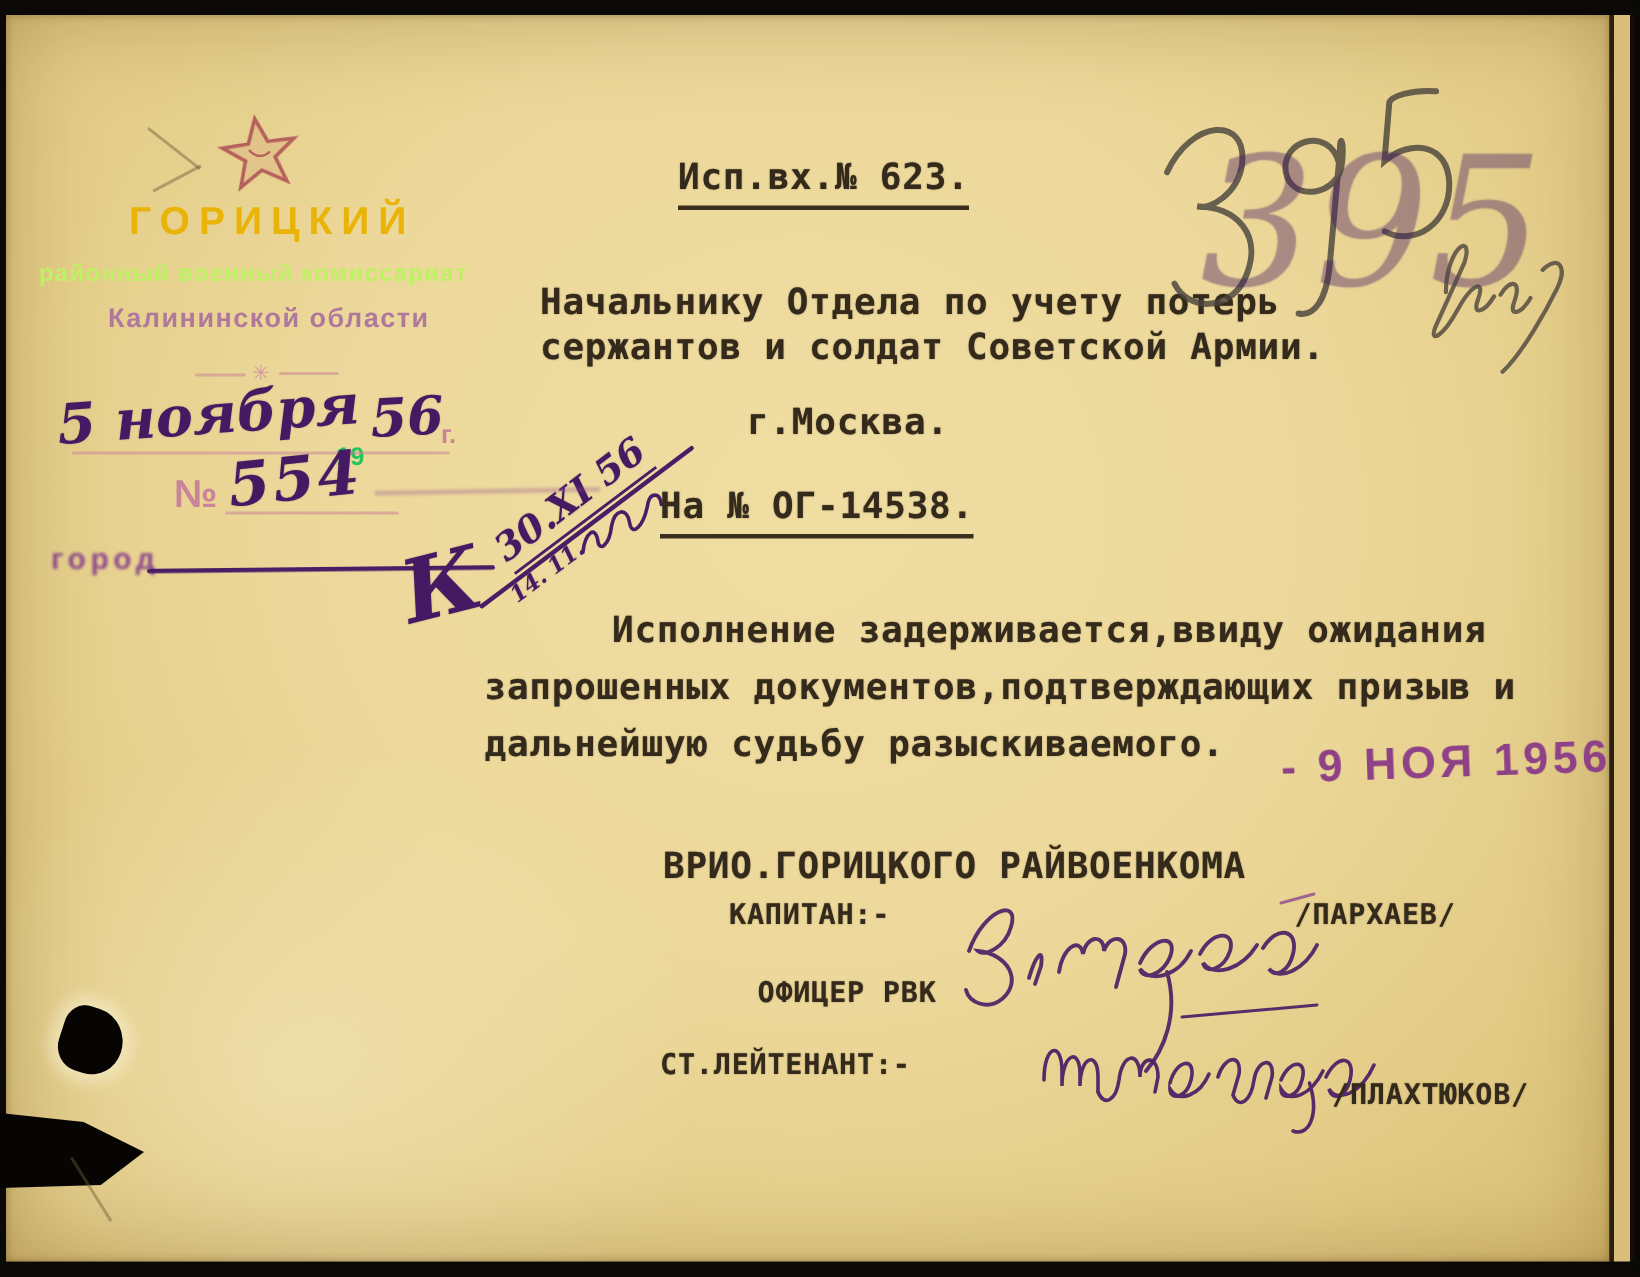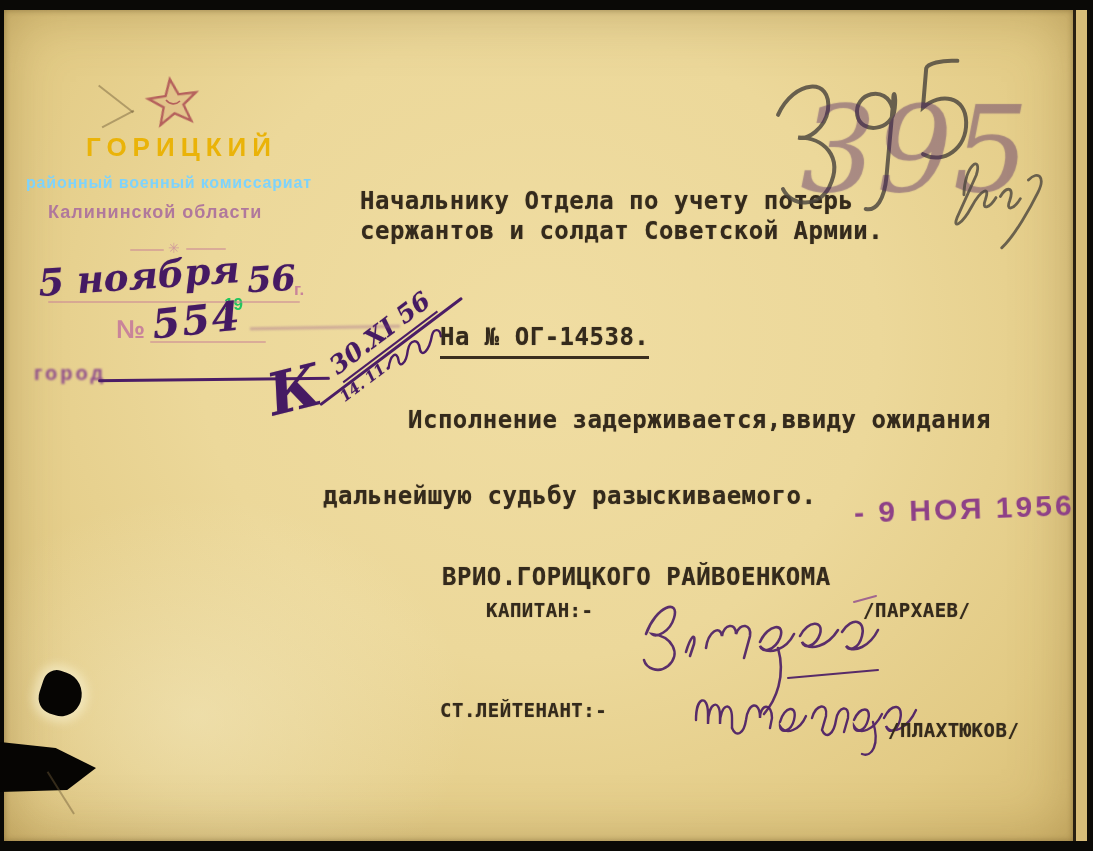--- a/index.html
+++ b/index.html
@@ -56,22 +56,22 @@
 
   <div class="paper"></div>
   <div class="adjacent-strip"></div>
 
   <div>
     <svg style="left:146px;top:76px;" width="54" height="52" viewBox="0 0 54 52">
       <path d="M27,3 L33.5,19 L51,19.5 L37,30 L42.5,47 L27,37.5 L11.5,47 L17,30 L3,19.5 L20.5,19 Z" fill="rgba(181,96,92,.12)" stroke="#b5605c" stroke-width="2.4" style="filter:blur(.4px);" transform="rotate(-8 27 26)"></path>
       <path d="M20,24 C24,29 30,29 34,25" fill="none" stroke="#b5605c" stroke-width="1.6"></path>
     </svg>
     <div class="stamptxt" style="left:86px;top:132px;font-size:26px;letter-spacing:6px;color:#eab308;">ГОРИЦКИЙ</div>
-    <div class="stamptxt" style="left:26px;top:174px;font-size:16px;letter-spacing:.8px;color:#7dd3fc;">районный военный комиссариат</div>
-    <div class="stamptxt" style="left:48px;top:202px;font-size:18px;letter-spacing:1px;color:#b0789c;">Калининской области</div>
+    <div class="stamptxt" style="left:26px;top:174px;font-size:16px;letter-spacing:.8px;color:#bef264;">районный военный комиссариат</div>
+    <div class="stamptxt" style="left:72px;top:202px;font-size:18px;letter-spacing:1px;color:#b0789c;">Калининской области</div>
     <div class="stamptxt" style="left:168px;top:240px;font-size:14px;color:#c98a9c;opacity:.75;">✳</div>
     <div class="faintline" style="left:130px;top:249px;width:34px;"></div>
     <div class="faintline" style="left:186px;top:248px;width:40px;"></div>
 
     <div class="hand" style="left:38px;top:254px;font-size:37px;font-weight:bold;transform:rotate(-4deg);">5 ноября</div>
     <div class="stamptxt" style="left:224px;top:295px;font-size:17px;color:#22c55e;">19</div>
     <div class="hand" style="left:247px;top:258px;font-size:35px;font-weight:bold;transform:rotate(-3deg);">56</div>
     <div class="stamptxt" style="left:294px;top:280px;font-size:17px;color:#c9849a;">г.</div>
     <div class="faintline" style="left:48px;top:301px;width:252px;"></div>
 
@@ -86,28 +86,31 @@
   <div>
     <div class="hand" style="left:268px;top:356px;font-size:58px;font-weight:bold;transform:rotate(-14deg);">К</div>
     <div class="hand" style="left:322px;top:318px;font-size:25px;font-weight:bold;transform:rotate(-37deg);border-bottom:2px solid #4b1d66;padding-bottom:2px;">30.XI 56</div>
     <div class="inkline" style="left:302px;top:350px;width:178px;height:2.5px;transform:rotate(-37deg);"></div>
     <div class="hand" style="left:336px;top:372px;font-size:15px;font-weight:bold;transform:rotate(-37deg);">14. 11.</div>
     <svg style="left:380px;top:330px;" width="70" height="40" viewBox="0 0 70 40">
       <path d="M4,28 C10,16 18,14 16,24 C14,32 22,30 28,18 C34,8 42,10 40,20 C38,30 48,26 56,12 C60,6 66,8 64,16" fill="none" stroke="#4b1d66" stroke-width="2.4" stroke-linecap="round" transform="rotate(-20 35 20)"></path>
     </svg>
   </div>
 
+  <div class="typed u" style="left:452px;top:104px;">Исп.вх.№ 623.</div>
 
   <div class="typed" style="left:360px;top:187px;">Начальнику Отдела по учету потерь</div>
   <div class="typed" style="left:360px;top:217px;">сержантов и солдат Советской Армии.</div>
 
+  <div class="typed" style="left:498px;top:267px;">г.Москва.</div>
 
   <div class="typed u" style="left:440px;top:323px;">На № ОГ-14538.</div>
 
   <div class="typed" style="left:408px;top:406px;">Исполнение задерживается,ввиду ожидания</div>
+  <div class="typed" style="left:323px;top:444px;">запрошенных документов,подтверждающих призыв и</div>
   <div class="typed" style="left:323px;top:482px;">дальнейшую судьбу разыскиваемого.</div>
 
   <div class="stamptxt" style="left:854px;top:492px;font-size:30px;letter-spacing:3px;color:#8e4187;transform:rotate(-2deg);">- 9 НОЯ 1956</div>
 
   <div class="typed" style="left:442px;top:563px;">ВРИО.ГОРИЦКОГО РАЙВОЕНКОМА</div>
 
   <div class="typed big" style="left:486px;top:599px;">КАПИТАН:-</div>
   <svg style="left:628px;top:572px;" width="260" height="150" viewBox="0 0 260 150">
     <g fill="none" stroke="#4b1d66" stroke-width="2.6" stroke-linecap="round" opacity=".9">
       <path d="M18,62 C28,34 52,26 46,46 C42,60 28,66 24,62 C44,64 54,82 40,94 C30,102 18,96 16,88"></path>
@@ -115,20 +118,21 @@
       <path d="M78,76 C80,60 92,52 94,64 C96,52 108,50 108,62 C112,50 124,52 122,64 L116,86"></path>
       <path d="M132,70 C140,52 158,50 152,66 C147,78 134,82 132,74 C140,84 158,78 166,62"></path>
       <path d="M172,64 C180,48 196,48 192,62 C188,74 176,78 174,70 C182,80 200,74 210,58"></path>
       <path d="M150,76 C158,104 148,128 136,142"></path>
       <path d="M214,60 C224,44 238,48 234,64 C231,76 222,80 218,74 C226,82 242,74 250,58"></path>
       <path d="M226,30 L248,24" stroke="#9a5b8f" stroke-width="2"></path>
     </g>
   </svg>
   <div class="typed big" style="left:863px;top:599px;">/ПАРХАЕВ/</div>
 
+  <div class="typed big" style="left:505px;top:651px;">ОФИЦЕР РВК</div>
 
   <div class="typed big" style="left:440px;top:699px;">СТ.ЛЕЙТЕНАНТ:-</div>
   <svg style="left:688px;top:662px;" width="240" height="100" viewBox="0 0 240 100">
     <g fill="none" stroke="#4b1d66" stroke-width="2.4" stroke-linecap="round" opacity=".92">
       <path d="M8,58 C8,34 20,32 20,52 L20,62 C20,40 32,36 32,54 L32,62 C32,42 44,38 44,56 L44,66"></path>
       <path d="M44,66 C48,76 56,72 58,58 C60,40 72,38 72,56 C72,42 84,40 84,56 L82,66"></path>
       <path d="M92,60 C96,44 110,42 106,58 C103,70 92,72 92,64 C98,74 112,68 118,54"></path>
       <path d="M124,56 C128,42 140,40 138,54 L134,68 C138,78 146,72 148,58 C150,44 162,42 160,56 L156,70"></path>
       <path d="M166,58 C172,44 184,44 180,58 C177,70 166,72 166,64 C172,74 186,68 194,52"></path>
       <path d="M196,56 C204,40 216,42 212,58 C209,70 200,72 198,64 C204,74 220,66 228,48"></path>

